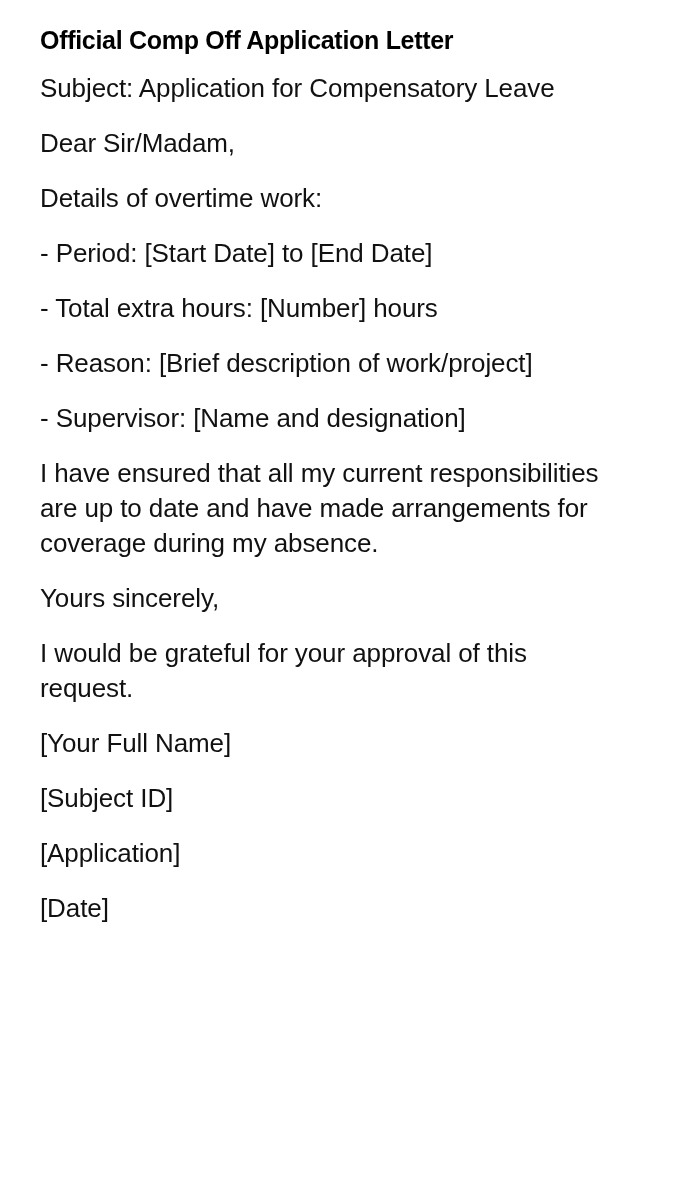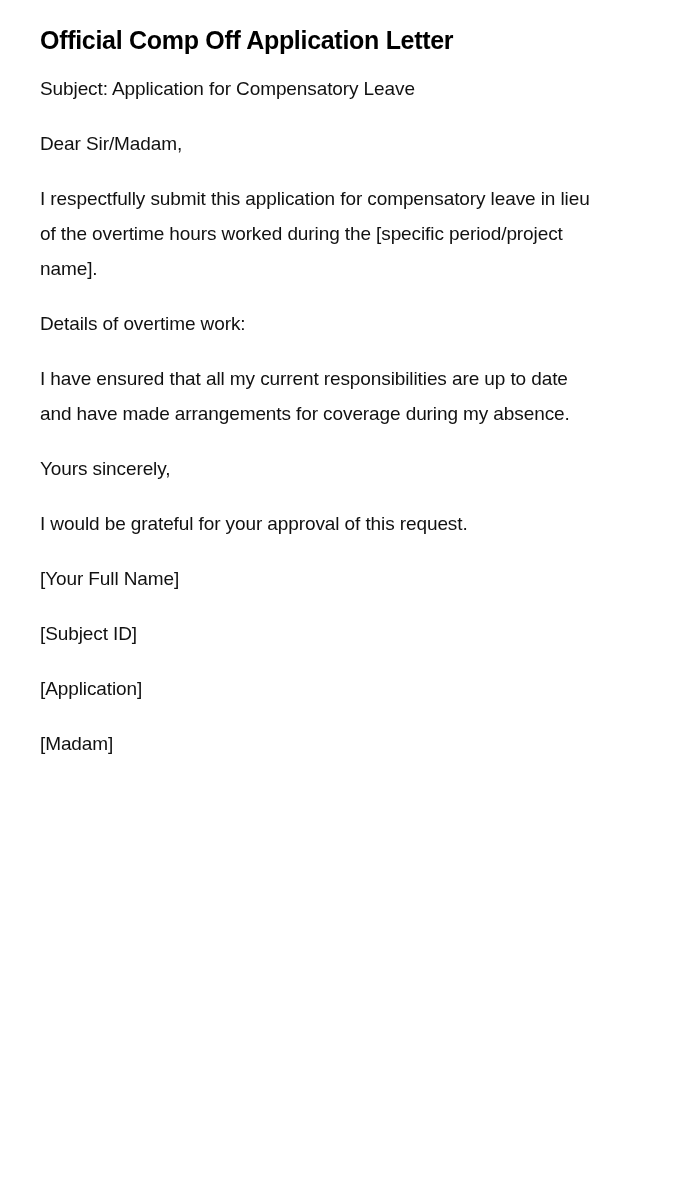--- a/index.html
+++ b/index.html
@@ -22,42 +22,47 @@
     .title {
       font-family: "Liberation Sans", sans-serif;
       font-weight: bold;
       font-size: 25px;
       line-height: 36px;
       margin: 0 0 13px 0;
       letter-spacing: -0.3px;
       color: #000000;
     }
     .para {
-      font-size: 19px;
+      font-size: 26px;
       line-height: 35px;
       margin: 0 0 20px 0;
       color: #111111;
       letter-spacing: -0.1px;
     }
   </style>
 </head>
 <body>
 
 <div class="page">
   <h1 class="title">Official Comp Off Application Letter</h1>
 
   <p class="para">Subject: Application for Compensatory Leave</p>
   <p class="para">Dear Sir/Madam,</p>
-  <p class="para">I respectfully submit this application for compensatory leave in lieu of the overtime hours worked during the [specific period/project name].</p>
   <p class="para">Details of overtime work:</p>
 
+  <div>
+    <p class="para">- Period: [Start Date] to [End Date]</p>
+    <p class="para">- Total extra hours: [Number] hours</p>
+    <p class="para">- Reason: [Brief description of work/project]</p>
+    <p class="para">- Supervisor: [Name and designation]</p>
+  </div>
 
   <p class="para">I have ensured that all my current responsibilities are up to date and have made arrangements for coverage during my absence.</p>
   <p class="para">Yours sincerely,</p>
   <p class="para">I would be grateful for your approval of this request.</p>
 
   <div>
     <p class="para">[Your Full Name]</p>
     <p class="para">[Subject ID]</p>
     <p class="para">[Application]</p>
-    <p class="para">[Madam]</p>
+    <p class="para">[Date]</p>
   </div>
 </div>
 
 </body></html>

